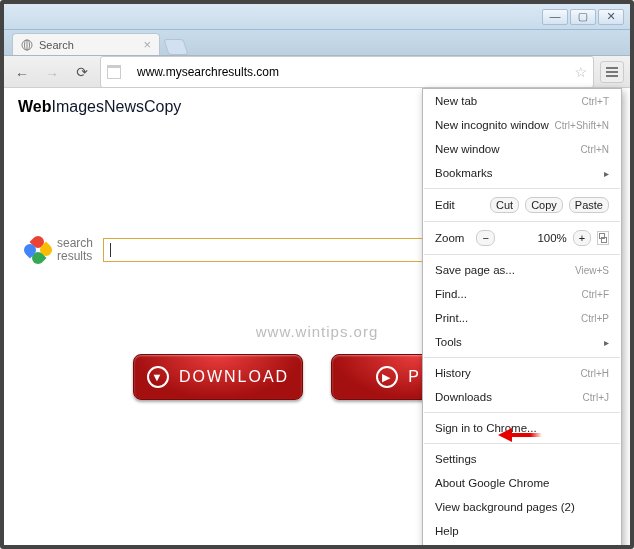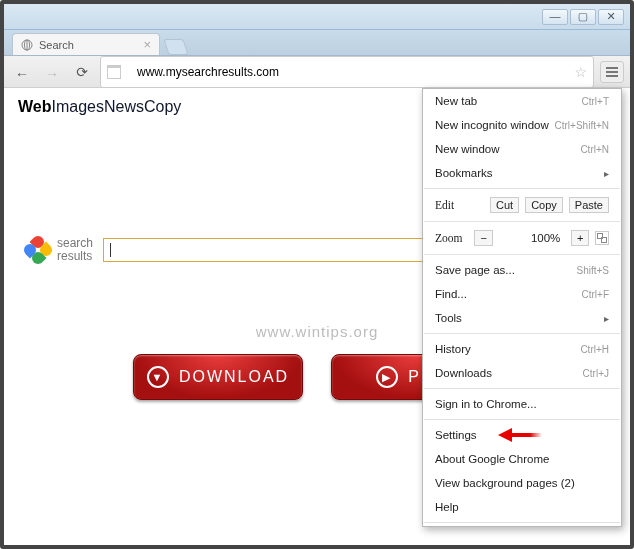--- a/index.html
+++ b/index.html
@@ -277,30 +277,30 @@
     background: #e2e2e2;
     margin: 3px 1px;
   }
   .edit-row, .zoom-row {
     display: flex;
     align-items: center;
     padding: 4px 12px;
     height: 26px;
     gap: 6px;
   }
-  .edit-row .label, .zoom-row .label { flex: 0 0 auto; font-family: Liberation Serif, serif; }
+  .edit-row .label, .zoom-row .label { flex: 0 0 auto; }
   .edit-row .spacer, .zoom-row .spacer { flex: 1; }
   .mini-btn {
     border: 1px solid #ccc;
     background: #f6f6f6;
     padding: 1px 5px;
     font-size: 11px;
-    border-radius: 0;
-  }
-  .zoom-row .zl { min-width: 34px; text-align: left; margin-left: 32px; }
+    border-radius: 7px;
+  }
+  .zoom-row .zl { min-width: 34px; text-align: right; margin-left: 32px; }
   .fs-btn {
     width: 18px; height: 14px;
     border: 1px solid #ccc;
     position: relative;
   }
   .fs-btn::before, .fs-btn::after {
     content:''; position:absolute; width:4px; height:4px; border:1px solid #888;
   }
   .fs-btn::before { top:1px; left:1px; }
   .fs-btn::after { bottom:1px; right:1px; }
@@ -440,25 +440,29 @@
     <span class="label">Zoom</span>
     <span class="spacer"></span>
     <span class="mini-btn">−</span>
     <span class="zl">100%</span>
     <span class="mini-btn">+</span>
     <span class="fs-btn"></span>
   </div>
   <div class="menu-sep"></div>
   <div class="menu-item">
     <span>Save page as...</span>
-      <span class="shortcut">Shift+S</span>
+      <span class="shortcut">View+S</span>
   </div>
   <div class="menu-item">
     <span>Find...</span>
       <span class="shortcut">Ctrl+F</span>
+  </div>
+  <div class="menu-item">
+    <span>Print...</span>
+      <span class="shortcut">Ctrl+P</span>
   </div>
   <div class="menu-item">
     <span>Tools</span>
       <span class="sub">▸</span>
   </div>
   <div class="menu-sep"></div>
   <div class="menu-item">
     <span>History</span>
       <span class="shortcut">Ctrl+H</span>
   </div>

